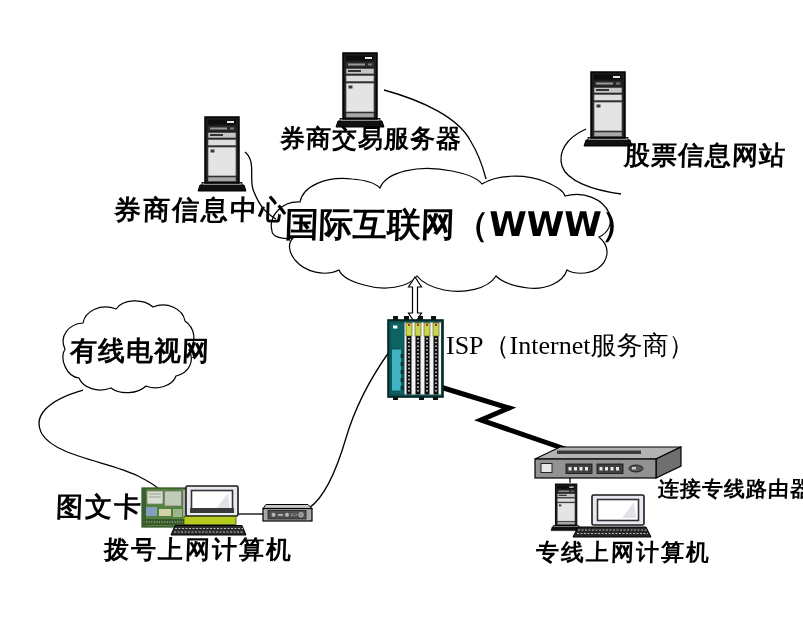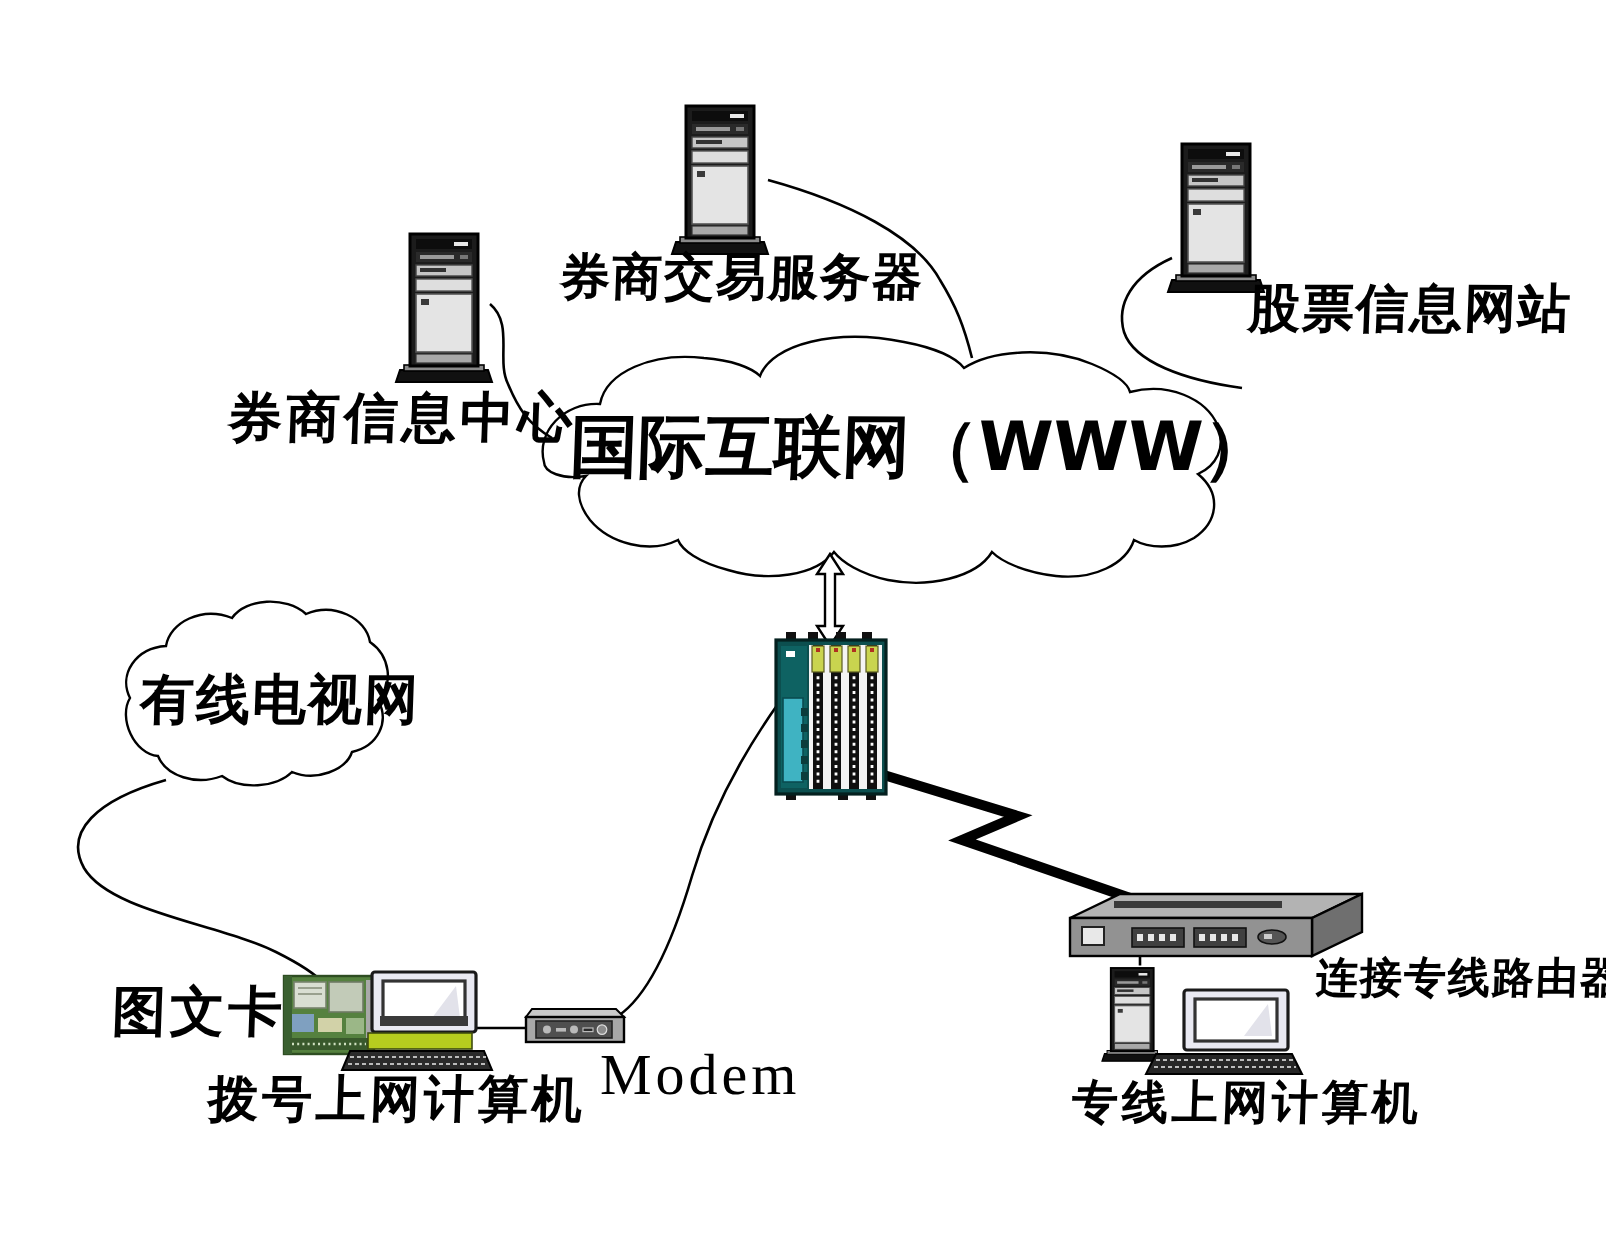--- a/index.html
+++ b/index.html
@@ -227,18 +227,18 @@
     <rect x="291.5" y="514" width="5" height="1.8" fill="#2a2a2a" stroke="#bbb" stroke-width="0.6"></rect>
     <circle cx="301" cy="514.8" r="2.4" fill="#8b8b8b" stroke="#ddd" stroke-width="0.6"></circle>
   </g>
 </svg>
 
   <div class="label calli lbl-broker-info">券商信息中心</div>
   <div class="label calli lbl-broker-trade">券商交易服务器</div>
   <div class="label calli lbl-stock-site">股票信息网站</div>
   <div class="label calli lbl-www">国际互联网（WWW）</div>
   <div class="label calli lbl-cable">有线电视网</div>
+  <div class="label serif-label lbl-isp">ISP（Internet服务商）</div>
   <div class="label calli lbl-router">连接专线路由器</div>
   <div class="label calli lbl-leased-pc">专线上网计算机</div>
   <div class="label calli lbl-dialup-pc">拨号上网计算机</div>
   <div class="label calli lbl-gcard">图文卡</div>
-  <div class="label serif-label lbl-modem">Modem</div>
 </div>
 
 </body></html>

